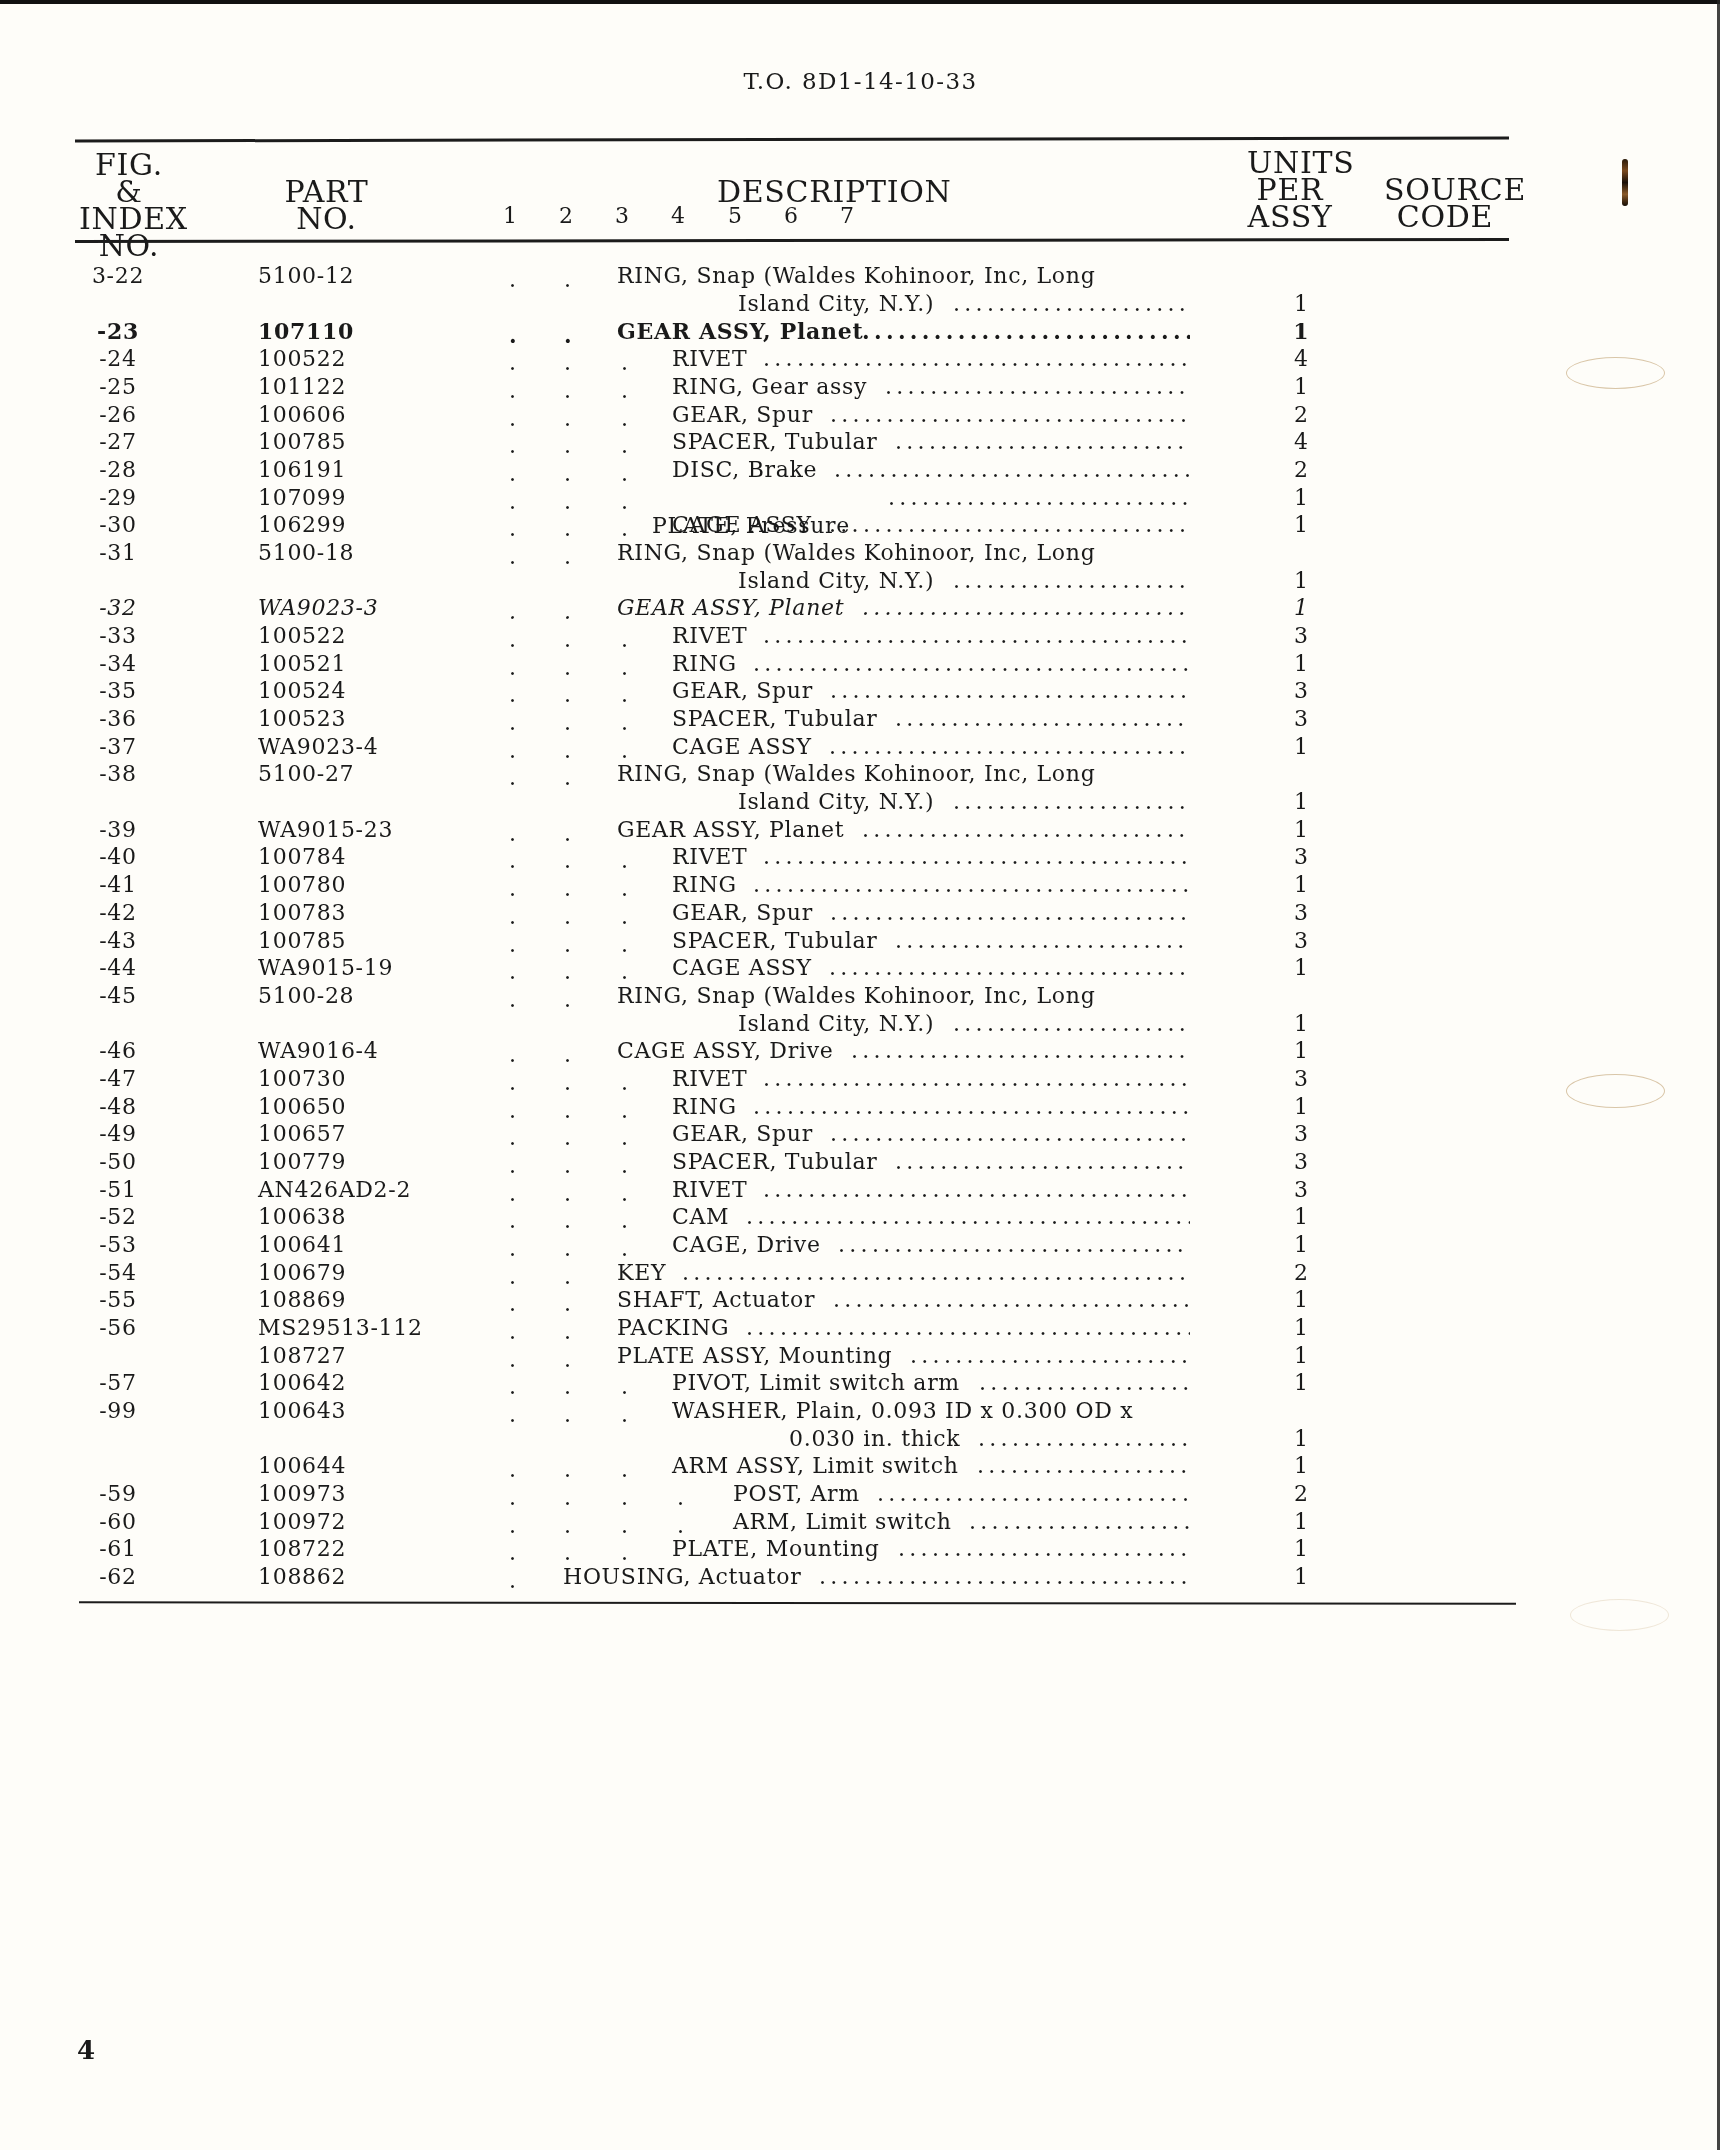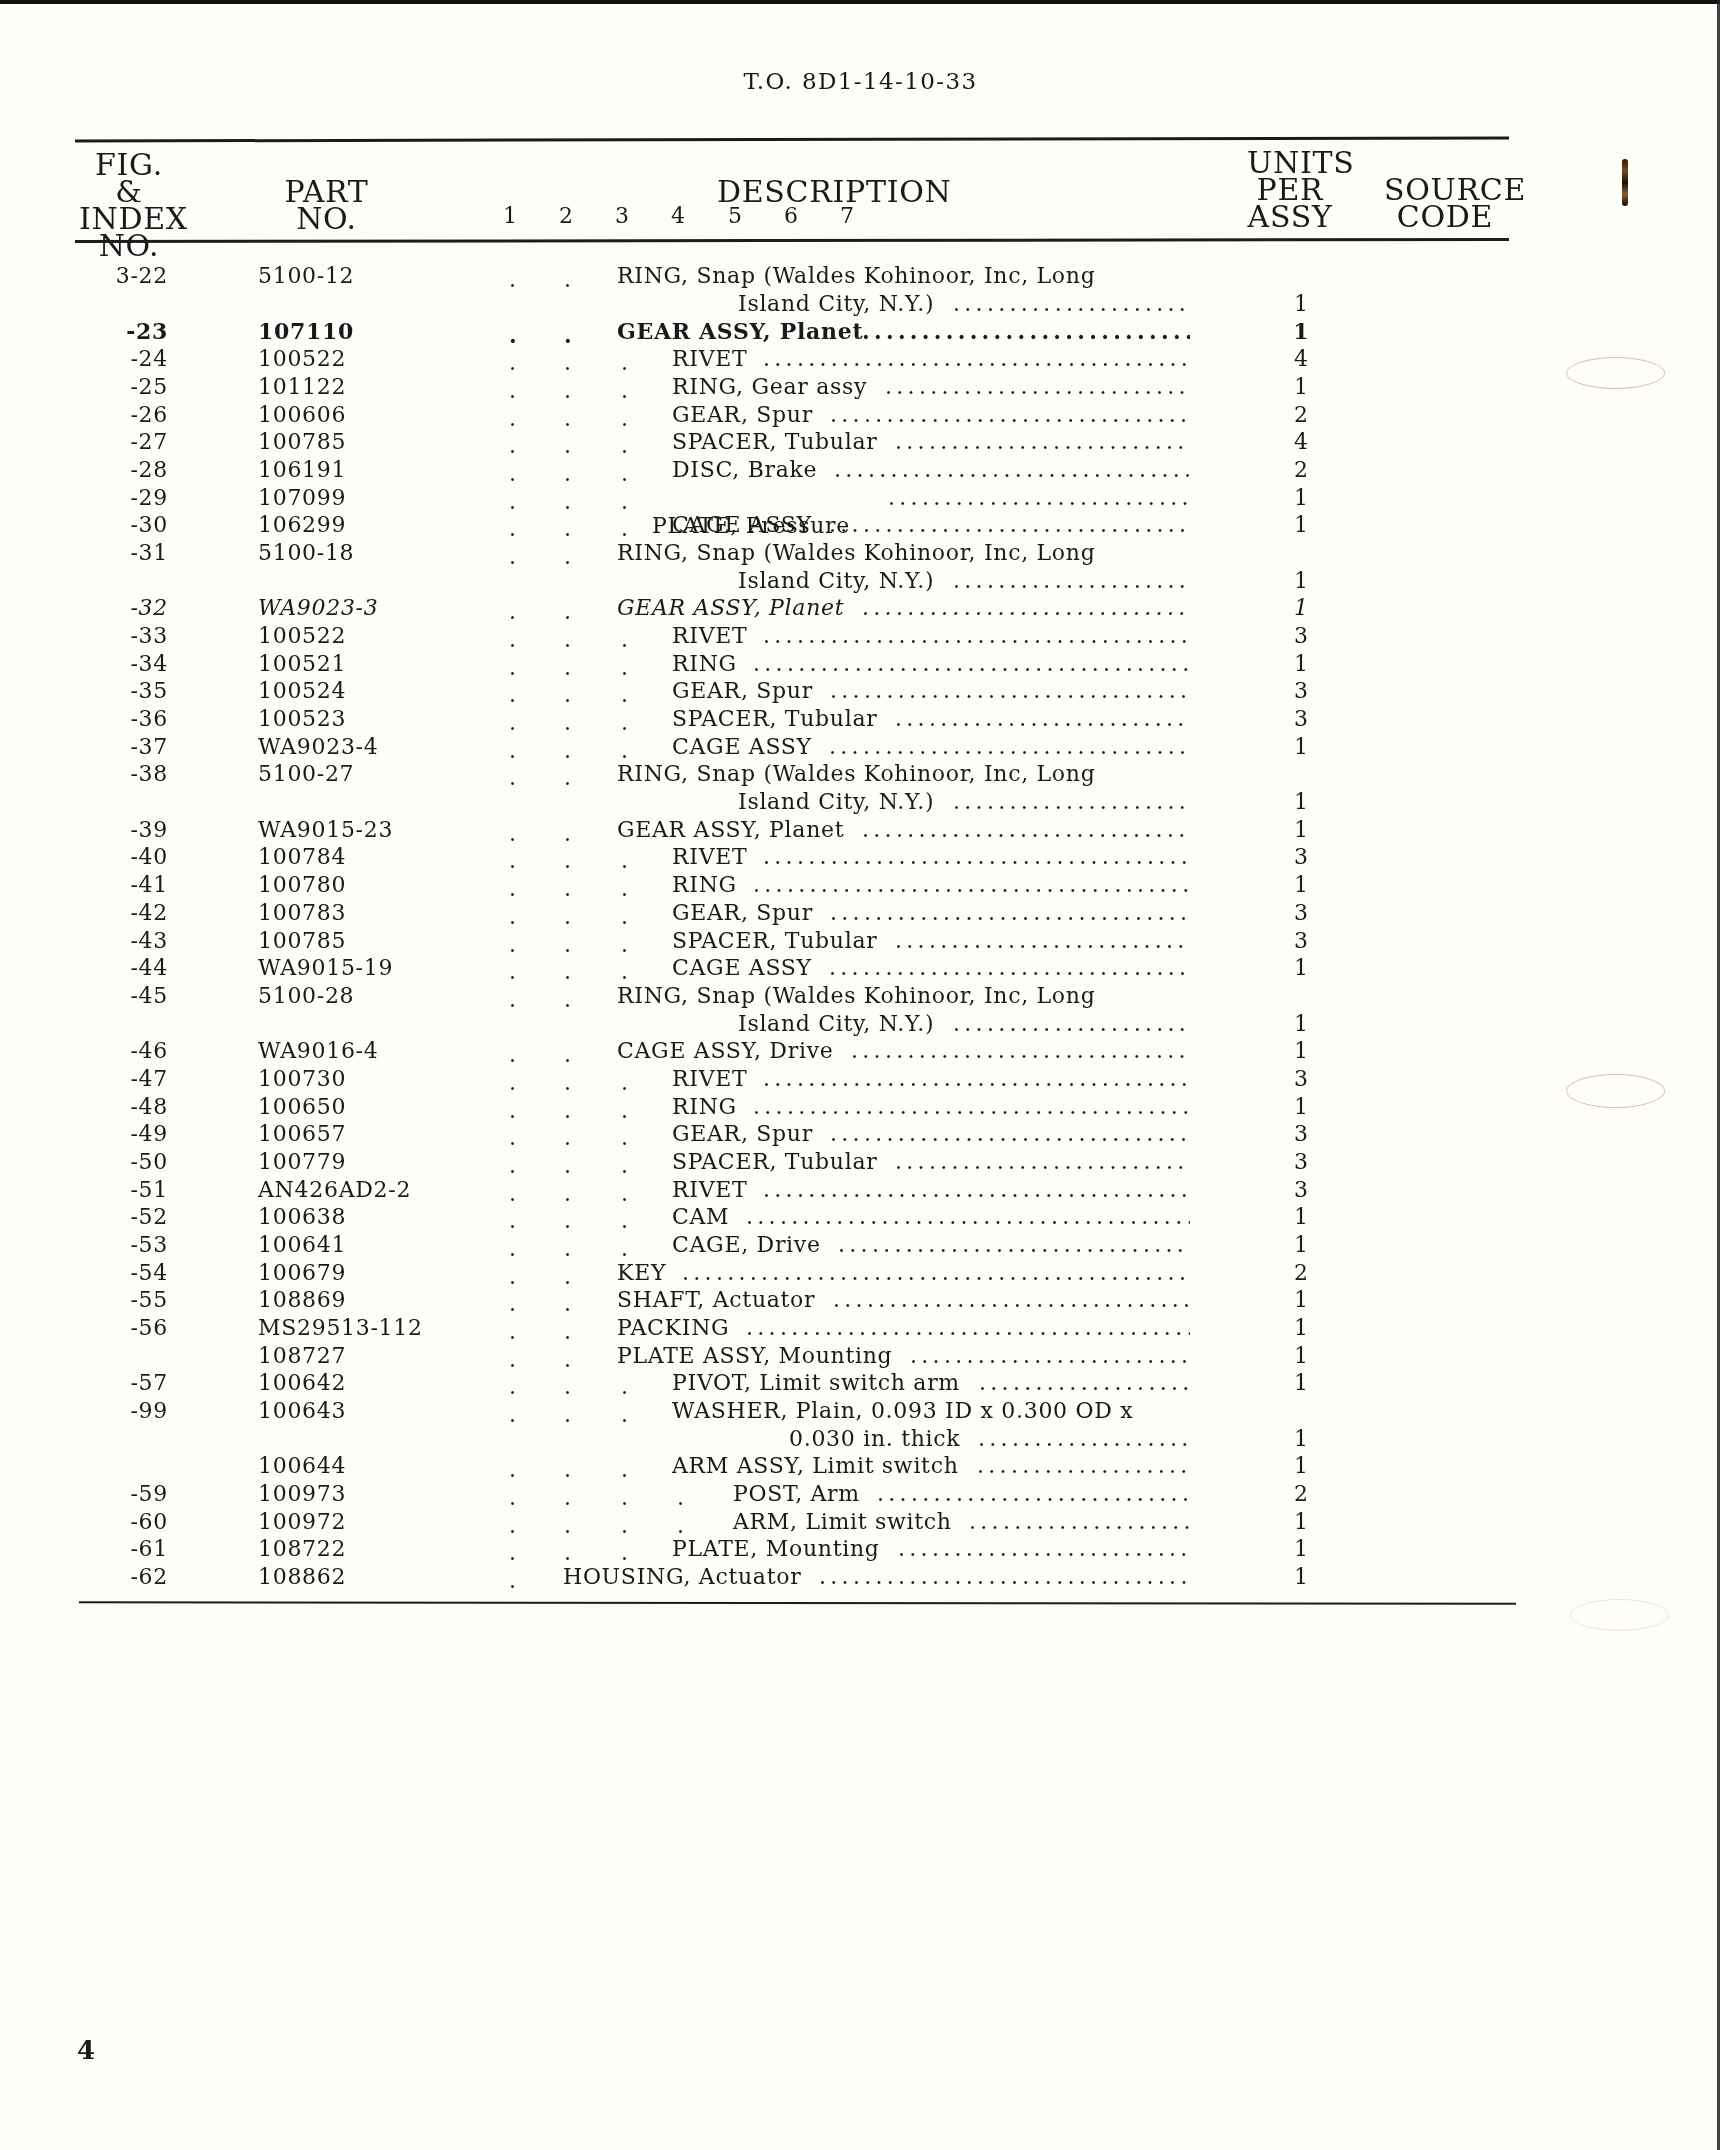--- a/index.html
+++ b/index.html
@@ -12,21 +12,21 @@
   .topbar { position: absolute; left: 0; top: 0; width: 1721px; height: 4.3px; background: #111; }
   .rightedge { position: absolute; right: 0; top: 0; width: 4.3px; height: 2151px; background: #222; opacity: .85; }
   .title {
     position: absolute; left: 0; width: 1721px; top: 68px; text-align: center;
     font-size: 23px; letter-spacing: 1.4px;
   }
   .rule { position: absolute; background: #1c1c1c; height: 2.9px; }
   .hdr { position: absolute; font-size: 30px; text-align: center; line-height: 27px; letter-spacing: 0.7px; }
   .hdr-num { position: absolute; font-size: 22px; top: 203px; }
   .row { position: absolute; left: 0; width: 1721px; height: 27px; font-size: 22px; line-height: 27px; }
-  .idx { position: absolute; width: 100px; left: 68px; text-align: right; letter-spacing: 0.7px; }
+  .idx { position: absolute; width: 100px; left: 68px; text-align: center; letter-spacing: 0.7px; }
   .part { position: absolute; left: 258px; letter-spacing: 0.7px; }
   .dot { position: absolute; font-size: 22px; }
   .desc { position: absolute; white-space: nowrap; letter-spacing: 0.7px; }
   .leader { position: absolute; right: 531px; letter-spacing: 4.3px; white-space: nowrap; overflow: hidden; text-align: right; }
   .units { position: absolute; left: 1283px; width: 36px; text-align: center; }
   .src { position: absolute; left: 1398px; width: 93px; text-align: center; }
   .pagenum { position: absolute; left: 77px; top: 2035px; font-size: 26px; font-weight: bold; }
   .hole { position: absolute; width: 97px; height: 30px; border: 0.7px solid #d9c6a8; border-radius: 50%; }
   .stain { position: absolute; left: 1622px; top: 159px; width: 5.7px; height: 47px; background: linear-gradient(#2a1a0a, #7a4a20, #1a1008, #8a5a2a, #140c04); border-radius: 2.9px; }
 </style>

